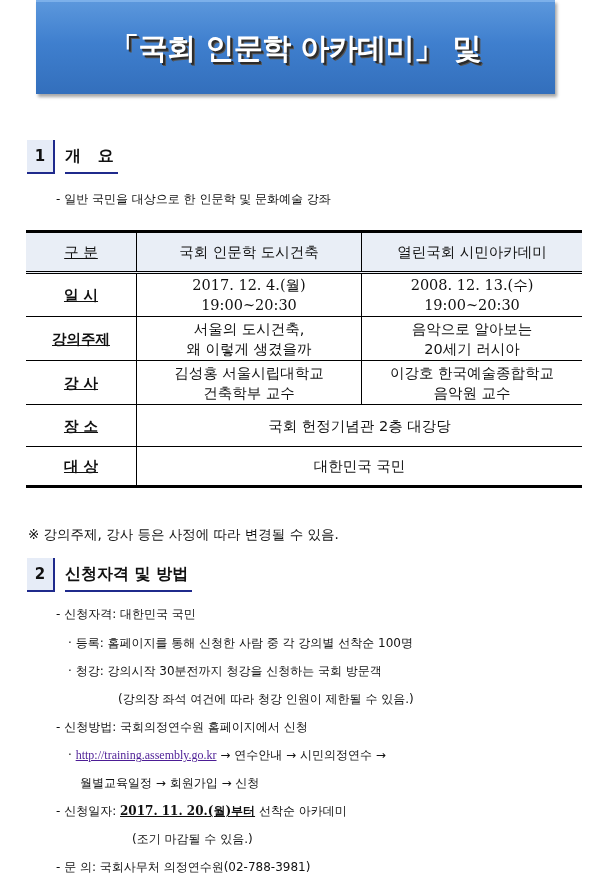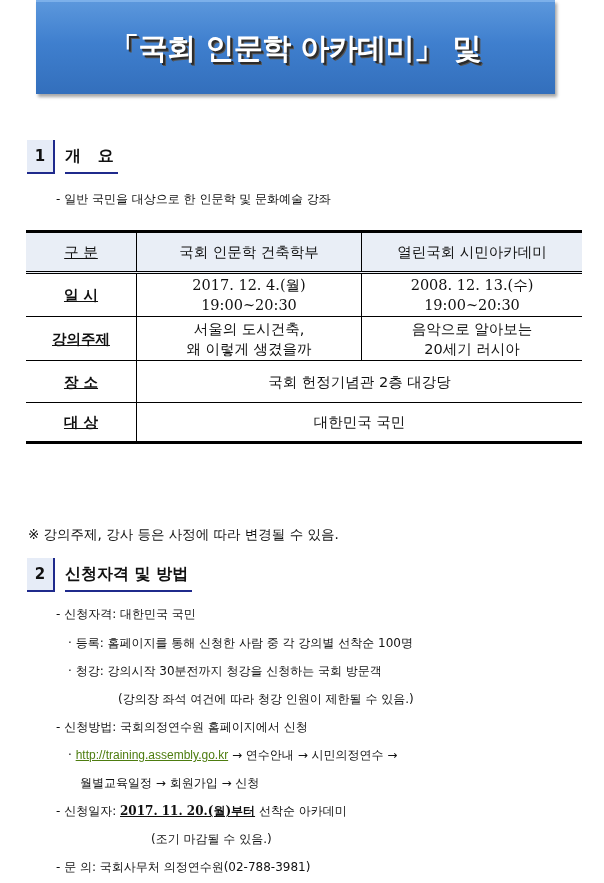--- a/index.html
+++ b/index.html
@@ -52,42 +52,42 @@
     table.info tr td:last-child, table.info tr th:last-child { border-right: none; }
     table.info thead tr { border-top: 3px solid #000; }
     table.info thead th {
       background: #e9eef6; height: 38px; font-weight: normal;
       border-bottom: 3px double #000;
     }
     table.info tbody tr:last-child td { border-bottom: 3px solid #000; }
     .rowlabel { font-weight: bold; width: 110px; }
     .col2 { width: 224px; }
     .r2 { height: 44px; }
-    a.link { color: #4d7c0f; text-decoration: underline; font-family: Liberation Sans, sans-serif; }
+    a.link { color: #4c1d95; text-decoration: underline; font-family: Liberation Serif, serif; }
     .uline { text-decoration: underline; font-weight: bold; font-family: "DejaVu Serif", "Liberation Serif", serif; }
     .serif { font-family: "DejaVu Serif", "Liberation Serif", serif; }
   </style>
 </head>
 <body>
 
 <div class="banner">
   <div class="banner-line">「국회 인문학 아카데미」 및</div>
 </div>
 
 <div class="sec-head" style="top:138px;">
   <div class="sec-num">1</div>
   <div class="sec-title">개   요</div>
 </div>
 <div class="line" style="left:56px; top:188px;">- 일반 국민을 대상으로 한 인문학 및 문화예술 강좌</div>
 
 <table class="info">
   <thead>
     <tr>
       <th class="rowlabel">구 분</th>
-      <th class="col2">국회 인문학 건축학부</th>
+      <th class="col2">국회 인문학 도시건축</th>
       <th>열린국회 시민아카데미</th>
     </tr>
   </thead>
   <tbody>
     <tr class="r2">
       <td class="rowlabel">일 시</td>
       <td class="serif">
           <div>2017. 12. 4.(월)</div>
           <div>19:00~20:30</div>
         </td>
@@ -98,20 +98,31 @@
     </tr>
     <tr class="r2">
       <td class="rowlabel">강의주제</td>
       <td>
           <div>서울의 도시건축,</div>
           <div>왜 이렇게 생겼을까</div>
         </td>
       <td>
           <div>음악으로 알아보는</div>
           <div>20세기 러시아</div>
+        </td>
+    </tr>
+    <tr class="r2">
+      <td class="rowlabel">강 사</td>
+      <td>
+          <div>김성홍 서울시립대학교</div>
+          <div>건축학부 교수</div>
+        </td>
+      <td>
+          <div>이강호 한국예술종합학교</div>
+          <div>음악원 교수</div>
         </td>
     </tr>
     <tr style="height:42px;">
       <td class="rowlabel">장 소</td>
       <td colspan="2">국회 헌정기념관 2층 대강당</td>
     </tr>
     <tr style="height:40px;">
       <td class="rowlabel">대 상</td>
       <td colspan="2">대한민국 국민</td>
     </tr>
@@ -126,14 +137,14 @@
 </div>
 
 <div class="line" style="left:56px; top:603px;">- 신청자격: 대한민국 국민</div>
 <div class="line" style="left:68px; top:632px;">· 등록: 홈페이지를 통해 신청한 사람 중 각 강의별 선착순 100명</div>
 <div class="line" style="left:68px; top:660px;">· 청강: 강의시작 30분전까지 청강을 신청하는 국회 방문객</div>
 <div class="line" style="left:118px; top:688px;">(강의장 좌석 여건에 따라 청강 인원이 제한될 수 있음.)</div>
 <div class="line" style="left:56px; top:716px;">- 신청방법: 국회의정연수원 홈페이지에서 신청</div>
 <div class="line" style="left:68px; top:744px;"><span>· </span><a class="link">http://training.assembly.go.kr</a><span> → 연수안내 → 시민의정연수 →</span></div>
 <div class="line" style="left:80px; top:772px;">월별교육일정 → 회원가입 → 신청</div>
 <div class="line" style="left:56px; top:800px;"><span>- 신청일자: </span><span class="uline">2017. 11. 20.(월)부터</span><span> 선착순 아카데미</span></div>
-<div class="line" style="left:151px; top:828px;text-align:right;">(조기 마감될 수 있음.)</div>
+<div class="line" style="left:132px; top:828px;text-align:right;">(조기 마감될 수 있음.)</div>
 <div class="line" style="left:56px; top:856px;">- 문 의: 국회사무처 의정연수원(02-788-3981)</div>
 
 </body></html>

